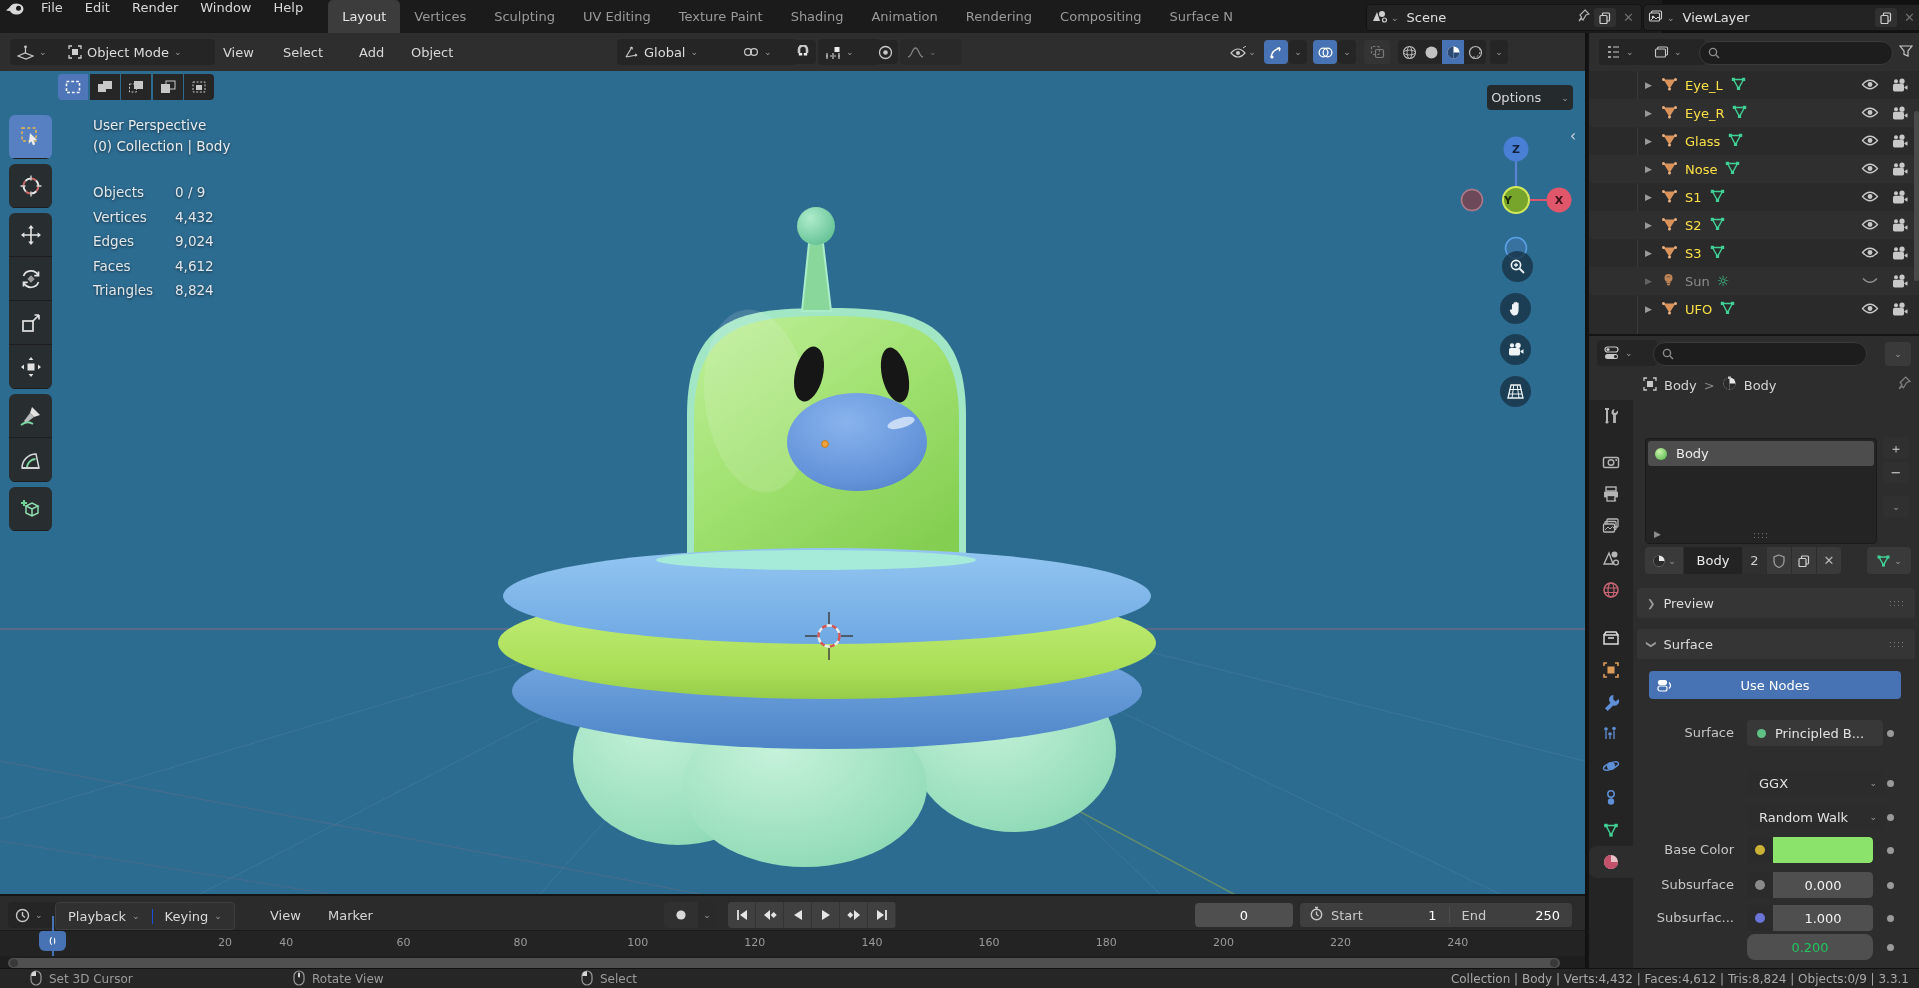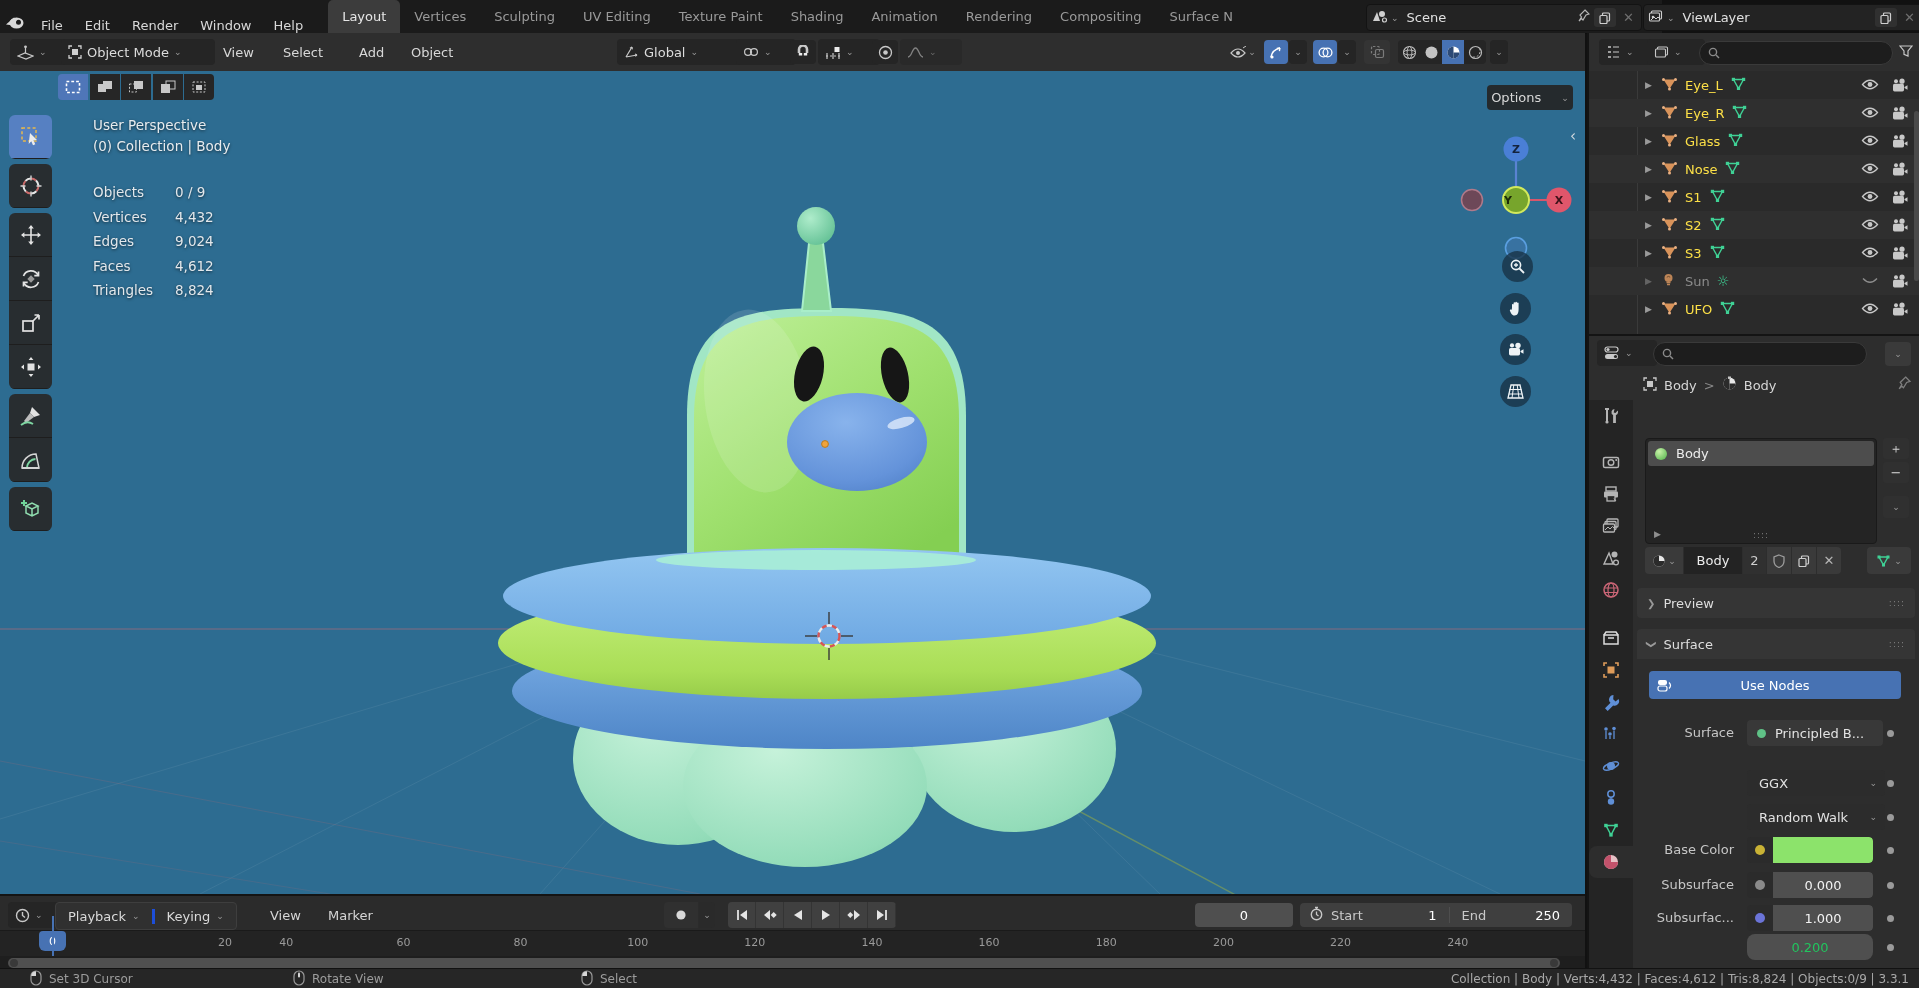--- a/index.html
+++ b/index.html
@@ -1,19 +1,19 @@
 <!DOCTYPE html>
 <html><head>
 <meta charset="utf-8">
 <style>
   html,body{margin:0;padding:0;background:#111;width:1919px;height:988px;overflow:hidden;
     font-family:"DejaVu Sans","Liberation Sans",sans-serif;font-size:13px;color:#d5d5d5;
     -webkit-font-smoothing:antialiased;}
   
-  #topbar{position:absolute;left:0;top:0;width:1662px;height:33px;background:#1b1b1b;display:flex;align-items:flex-end;border-bottom:1px solid #0e0e0e}
+  #topbar{position:absolute;left:0;top:0;width:1662px;height:33px;background:#1b1b1b;display:flex;align-items:flex-start;border-bottom:1px solid #0e0e0e}
   #logo{width:30px;text-align:center}
   .menu-item{padding:0 11px;color:#d8d8d8;cursor:default}
   #ws-tabs{display:flex;margin-left:14px;height:33px;align-items:stretch;max-width:1050px;overflow:hidden;white-space:nowrap}
   .ws-tab{padding:0 14px;display:flex;align-items:center;color:#9a9a9a}
   .ws-tab.active{background:#3c3c3c;color:#e6e6e6;border-radius:5px 5px 0 0}
   .id-widget{position:absolute;top:4px;height:25px;background:#232323;border:1px solid #131313;border-radius:4px;display:flex;align-items:center;padding:0 4px;gap:4px}
   .id-widget .lbl{flex:1;color:#e0e0e0;padding-left:4px}
   .mini-btn{width:22px;height:19px;background:#303030;border-radius:3px;display:flex;align-items:center;justify-content:center;color:#cfcfcf}
   .dimx{color:#6f6f6f;padding:0 3px}
   
@@ -63,21 +63,21 @@
   .prow-label{position:absolute;width:145px;text-align:right;color:#c6c6c6}
   .pfield{position:absolute;left:158px;width:126px;height:26px;border-radius:4px;display:flex;align-items:center}
   .animdot{position:absolute;left:298px;width:7px;height:7px;border-radius:50%;background:#9a9a9a}
   .panel-hdr{position:absolute;left:48px;right:6px;height:30px;background:#353535;border-radius:4px;display:flex;align-items:center;padding:0 10px;gap:8px;color:#dedede}
   .dragdots{margin-left:auto;color:#7d7d7d;font-size:9px;letter-spacing:1px}
   
   #timeline{position:absolute;left:0;top:894px;width:1585px;height:74px;background:#2b2b2b;border-top:2px solid #141414}
   .tl-menu{position:absolute;top:7px;height:24px;display:flex;align-items:center;padding:0 8px;color:#d6d6d6}
   #tl-dropgrp{position:absolute;left:55px;top:6px;height:26px;background:#303030;border:1px solid #3e3e3e;border-radius:4px;display:flex;align-items:center}
   .tl-drop{padding:0 12px;display:flex;gap:6px;align-items:center;color:#dadada}
-  .tl-drop+.tl-drop{border-left:3px solid #1d4ed8}
+  .tl-drop+.tl-drop{border-left:1px solid #1d4ed8}
   #transport{position:absolute;left:728px;top:6px;height:26px;background:#404040;border-radius:4px;display:flex;overflow:hidden}
   .tp-btn{width:27px;display:flex;align-items:center;justify-content:center;border-right:1px solid #343434}
   #rec-btn{position:absolute;left:664px;top:6px;width:34px;height:26px;background:#303030;border-radius:4px 0 0 4px;display:flex;align-items:center;justify-content:center}
   #rec-chev{position:absolute;left:699px;top:6px;width:16px;height:26px;background:#2a2a2a;border-radius:0 4px 4px 0;display:flex;align-items:center;justify-content:center;color:#666}
   #frame-field{position:absolute;left:1195px;top:7px;width:98px;height:24px;background:#4f4f4f;border-radius:4px;display:flex;align-items:center;justify-content:center;color:#fff}
   #range-grp{position:absolute;left:1300px;top:7px;width:272px;height:24px;background:#3f3f3f;border-radius:4px;display:flex;align-items:center;color:#d5d5d5}
   #ruler{position:absolute;left:0;top:34px;width:1585px;height:26px;background:#232323;border-top:1px solid #1a1a1a}
   .tick{position:absolute;top:5px;transform:translateX(-50%);color:#9a9a9a;font-size:11px}
   #playhead{position:absolute;left:39px;top:0;width:27px;height:20px;background:#4772b3;border-radius:4px 4px 6px 6px;color:#fff;font-size:11px;display:flex;align-items:center;justify-content:center}
   #playline{position:absolute;left:52px;top:20px;width:2px;height:40px;background:#4772b3}

